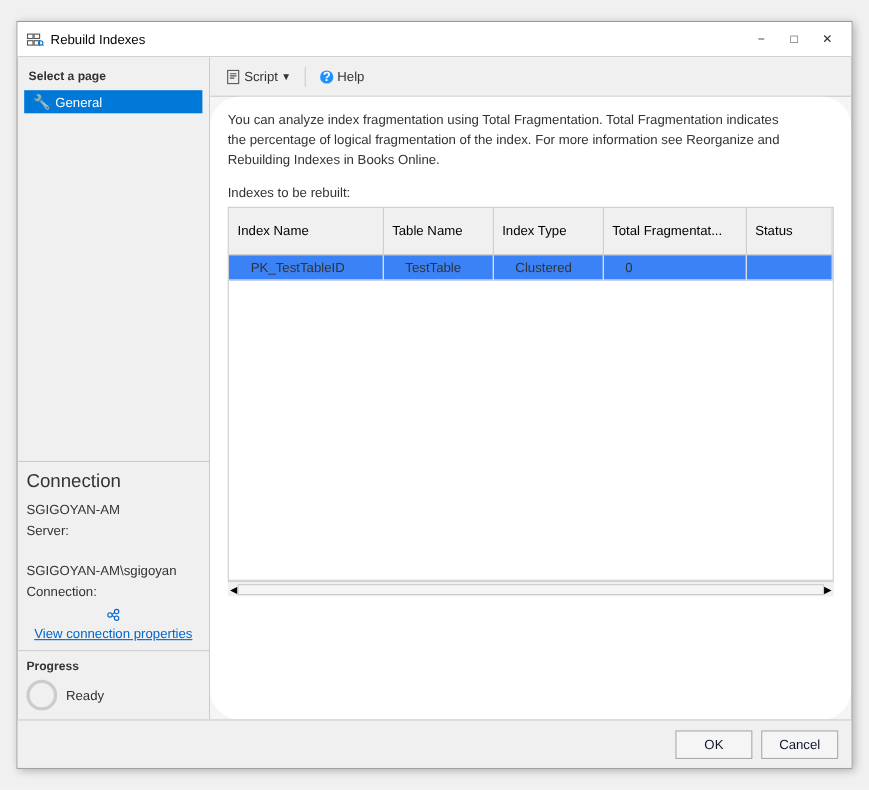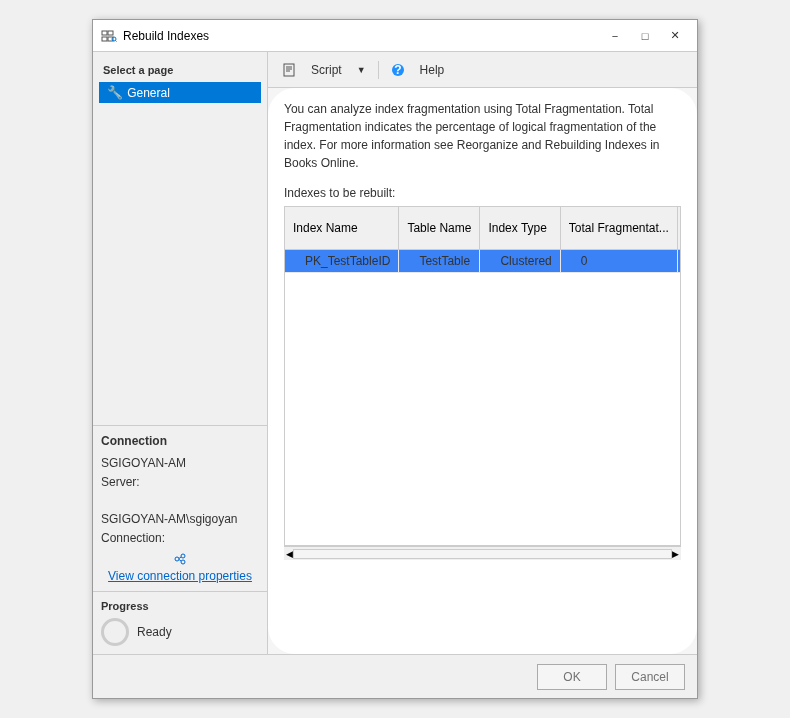--- a/index.html
+++ b/index.html
@@ -8,21 +8,21 @@
       background: #f0f0f0;
       display: flex;
       justify-content: center;
       align-items: center;
       width: 790px;
       height: 718px;
       overflow: hidden;
     }
 
     .dialog-window {
-      width: 606px;
+      width: 760px;
       height: 680px;
       background: #f0f0f0;
       border: 1px solid #999;
       box-shadow: 2px 2px 8px rgba(0,0,0,0.3);
       display: flex;
       flex-direction: column;
     }
 
     .title-bar {
       background: #ffffff;
@@ -123,22 +123,22 @@
     }
 
     .sidebar-spacer { flex: 1; }
 
     .sidebar-connection {
       border-top: 1px solid #ccc;
       padding: 8px;
     }
 
     .sidebar-connection-title {
-      font-weight: bold;
-      font-size: 12px;
+      font-weight: normal;
+      font-size: 17px;
       color: #333;
       padding-bottom: 6px;
     }
 
     .connection-info {
       font-size: 11px;
       color: #333;
       line-height: 1.6;
     }
 
@@ -200,21 +200,21 @@
       border-bottom: 1px solid #ccc;
       display: flex;
       align-items: center;
       padding: 0 8px;
       gap: 4px;
     }
 
     .toolbar-btn {
       display: flex;
       align-items: center;
-      gap: 15px;
+      gap: 3px;
       padding: 3px 6px;
       background: none;
       border: none;
       cursor: pointer;
       font-size: 12px;
       color: #333;
     }
 
     .toolbar-separator {
       width: 1px;
@@ -309,21 +309,21 @@
       gap: 8px;
     }
 
     .footer-btn {
       width: 70px;
       height: 26px;
       background: #f5f5f5;
       border: 1px solid #aaa;
       cursor: pointer;
       font-size: 12px;
-      color: #737373;
+      color: #0f172a;
       display: flex;
       align-items: center;
       justify-content: center;
     }
 
     .footer-btn.primary {
       background: #f5f5f5;
     }
   </style>
 </head>

